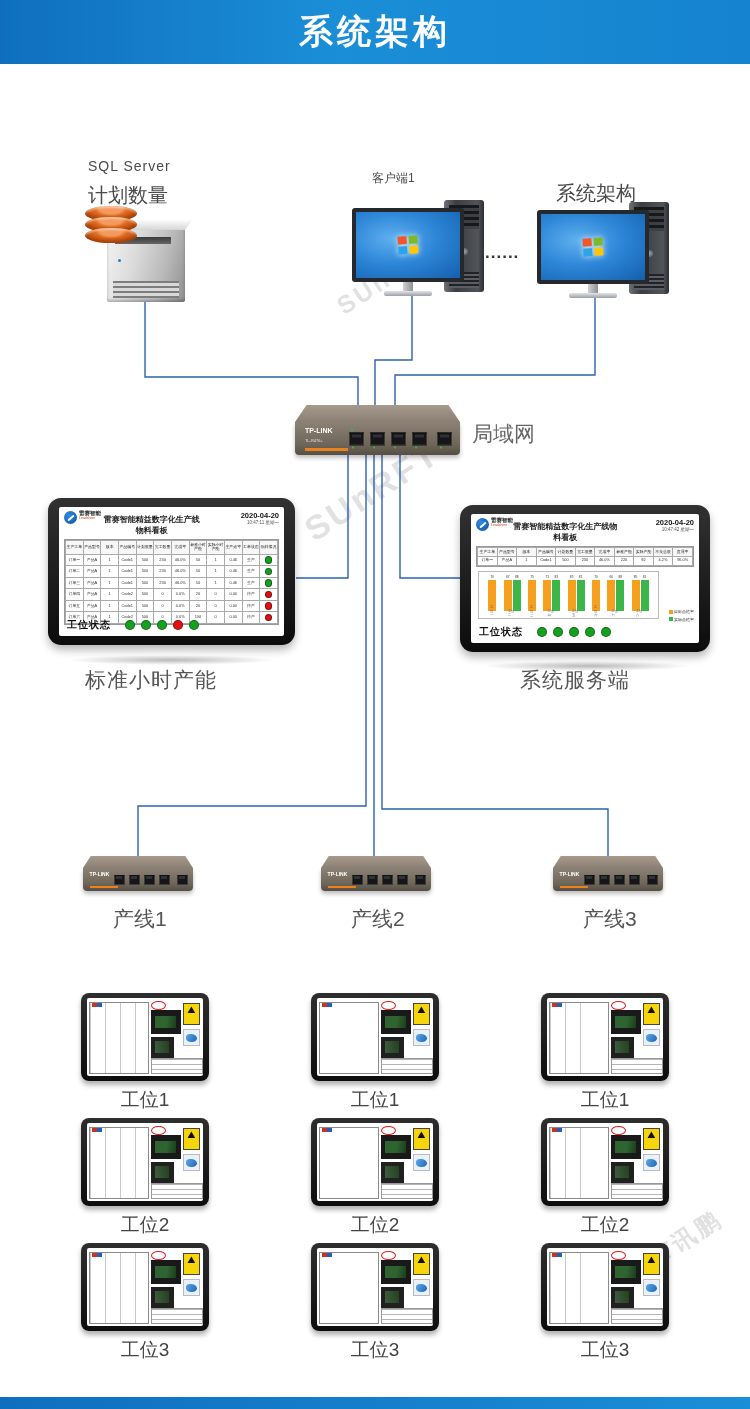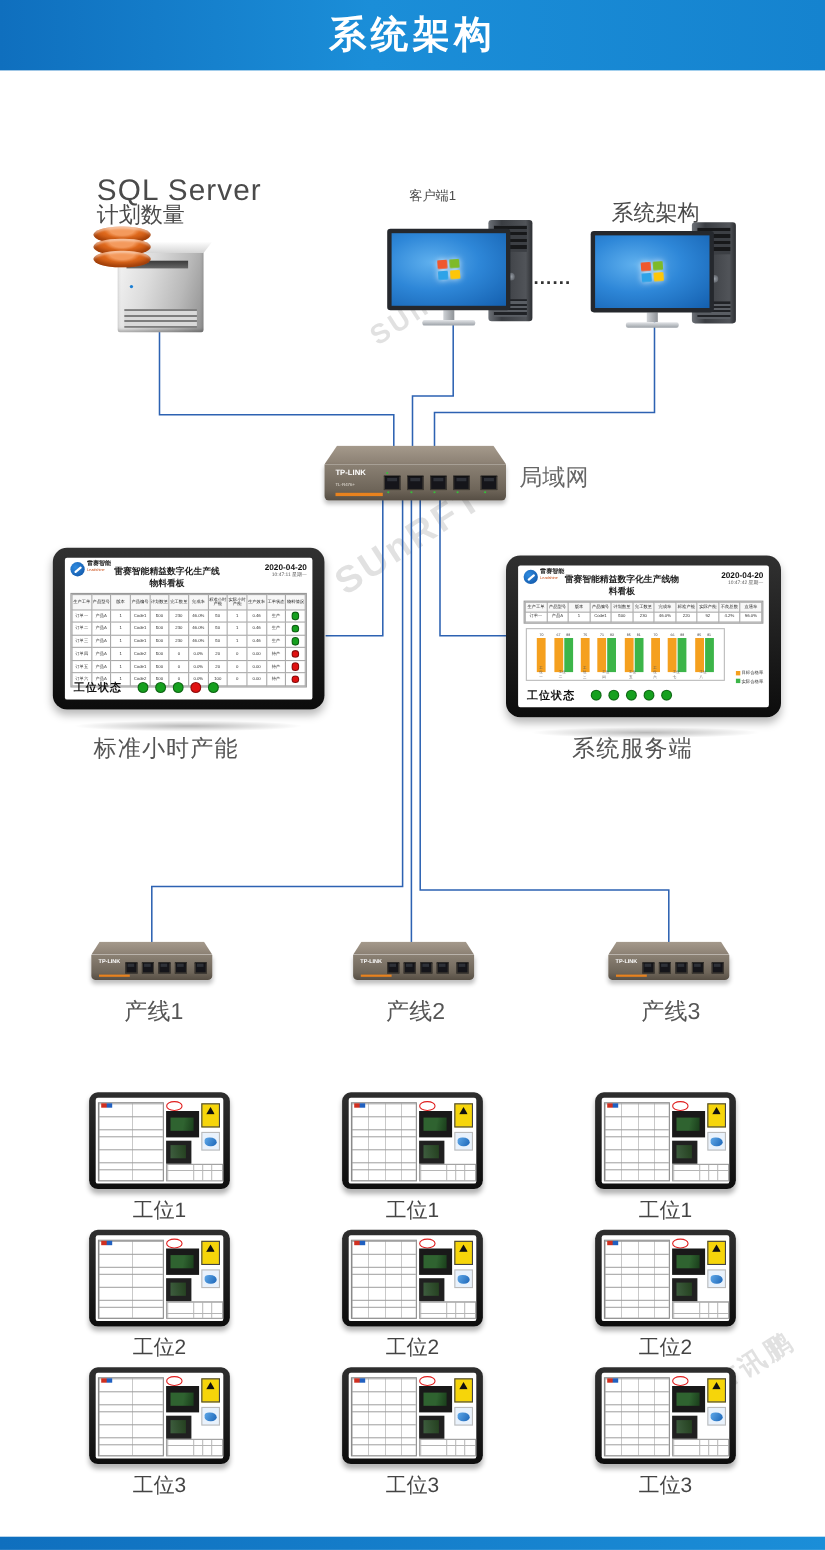--- a/index.html
+++ b/index.html
@@ -169,21 +169,21 @@
       <polyline points="412,292 412,360 375,360 375,414"></polyline>
       <polyline points="595,292 595,375 395,375 395,414"></polyline>
       <polyline points="348,454 348,578 296,578"></polyline>
       <polyline points="400,454 400,578 460,578"></polyline>
       <polyline points="366,454 366,806 138,806 138,858"></polyline>
       <polyline points="374,454 374,858"></polyline>
       <polyline points="382,454 382,809 608,809 608,858"></polyline>
     </g>
   </svg>
 
-  <div class="lbl" style="left:88px;top:158px;font-size:27px;color:#4a4a4a;letter-spacing:1px;text-align:center;">SQL  Server</div>
+  <div class="lbl" style="left:88px;top:158px;font-size:14px;color:#4a4a4a;letter-spacing:1px;text-align:center;">SQL  Server</div>
   <div class="lbl" style="left:88px;top:182px;font-size:20px;color:#4a4a4a;">计划数量</div>
   <div class="server">
     <div class="srv-tower">
       <div class="srv-slot"></div>
         <div class="srv-led"></div>
         <div class="srv-vents"></div>
     </div>
     <div class="srv-db">
       <div class="db-disc"></div>
         <div class="db-disc"></div>

